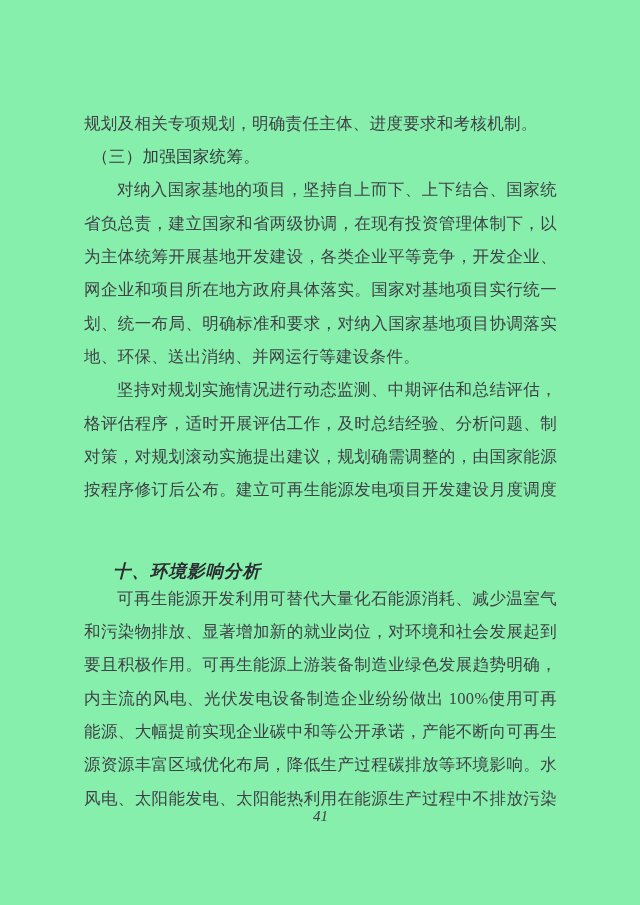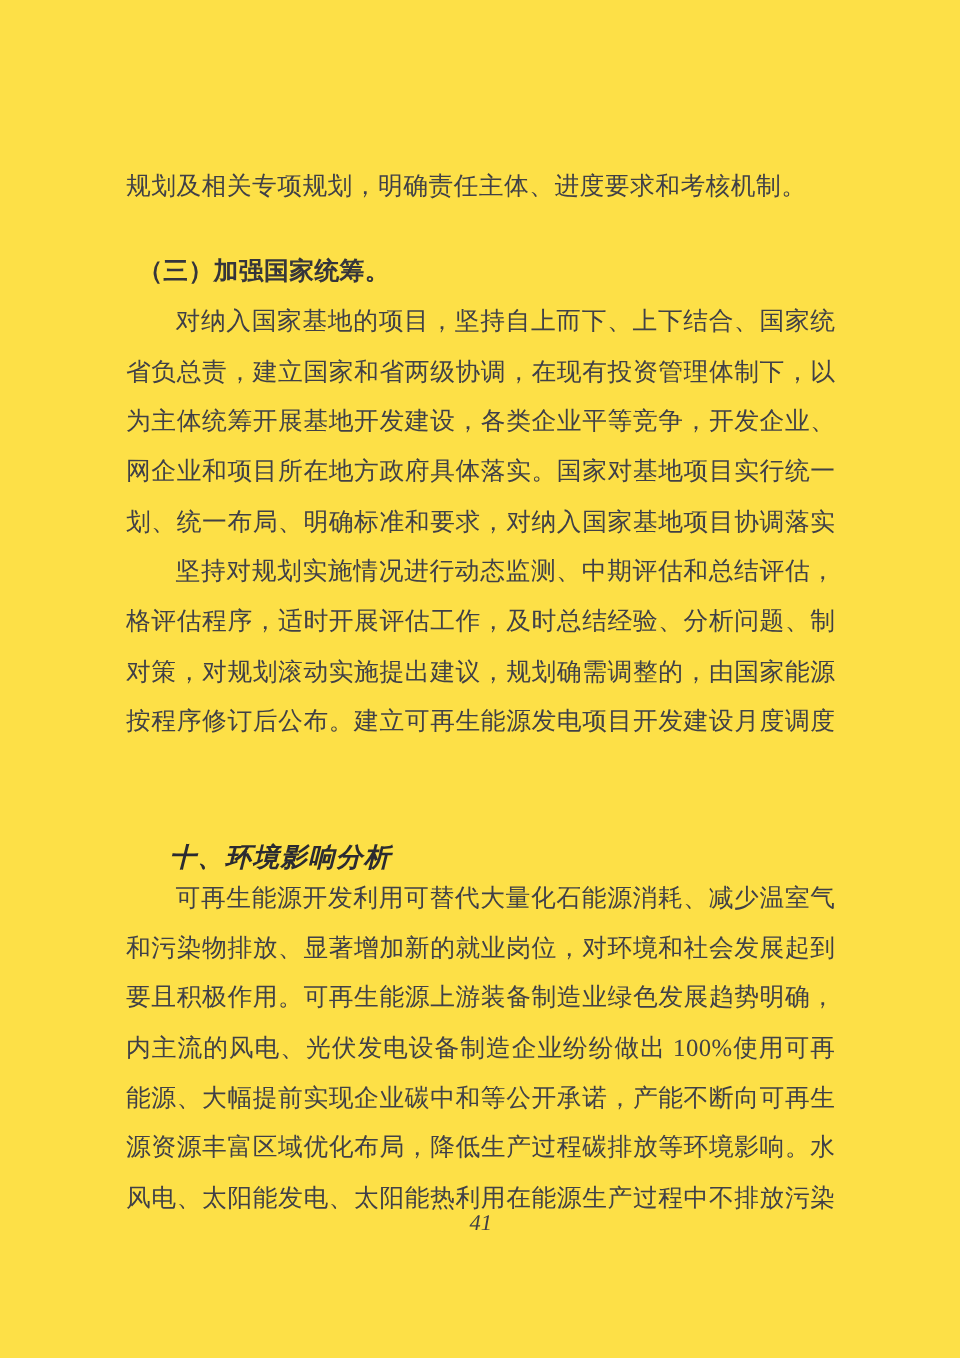--- a/index.html
+++ b/index.html
@@ -4,21 +4,21 @@
 <style>
   html, body {
     margin: 0;
     padding: 0;
     background: #ffffff;
   }
   .page {
     position: relative;
     width: 640px;
     height: 905px;
-    background: #fde047;
+    background: #86efac;
     overflow: hidden;
     font-family: "Liberation Serif", "DejaVu Serif", serif;
     color: #404047;
   }
   .text-block {
     position: absolute;
     left: 84px;
     width: 473px;
   }
   #block-a { top: 106.6px; }
@@ -31,24 +31,23 @@
     letter-spacing: 0.3px;
     overflow: hidden;
   }
   .t-body-full, .t-body-start {
     text-align: justify;
     text-align-last: justify;
   }
   .t-body-start { text-indent: 33px; }
   .t-body-end { text-align: left; }
   .t-subhead {
-    font-weight: 700;
+    font-weight: 400;
     text-indent: 8px;
     color: #35353b;
-    margin-top: 24px;
   }
   .t-heading {
     font-family: "Liberation Sans", "DejaVu Sans", sans-serif;
     font-weight: 700;
     font-size: 17.5px;
     letter-spacing: 1px;
     text-indent: 29px;
     color: #2b2b31;
   }
   .page-number {
@@ -69,20 +68,21 @@
 
 <div class="page">
   <div class="text-block" id="block-a">
       <div class="line t-body-end">规划及相关专项规划，明确责任主体、进度要求和考核机制。</div>
       <div class="line t-subhead">（三）加强国家统筹。</div>
       <div class="line t-body-start">对纳入国家基地的项目，坚持自上而下、上下结合、国家统筹、</div>
       <div class="line t-body-full">省负总责，建立国家和省两级协调，在现有投资管理体制下，以省</div>
       <div class="line t-body-full">为主体统筹开展基地开发建设，各类企业平等竞争，开发企业、电</div>
       <div class="line t-body-full">网企业和项目所在地方政府具体落实。国家对基地项目实行统一规</div>
       <div class="line t-body-full">划、统一布局、明确标准和要求，对纳入国家基地项目协调落实土</div>
+      <div class="line t-body-end">地、环保、送出消纳、并网运行等建设条件。</div>
       <div class="line t-body-start">坚持对规划实施情况进行动态监测、中期评估和总结评估，严</div>
       <div class="line t-body-full">格评估程序，适时开展评估工作，及时总结经验、分析问题、制订</div>
       <div class="line t-body-full">对策，对规划滚动实施提出建议，规划确需调整的，由国家能源局</div>
       <div class="line t-body-full">按程序修订后公布。建立可再生能源发电项目开发建设月度调度机</div>
     </div>
   <div class="text-block" id="block-heading">
       <div class="line t-heading">十、环境影响分析</div>
     </div>
   <div class="text-block" id="block-b">
       <div class="line t-body-start">可再生能源开发利用可替代大量化石能源消耗、减少温室气体</div>

